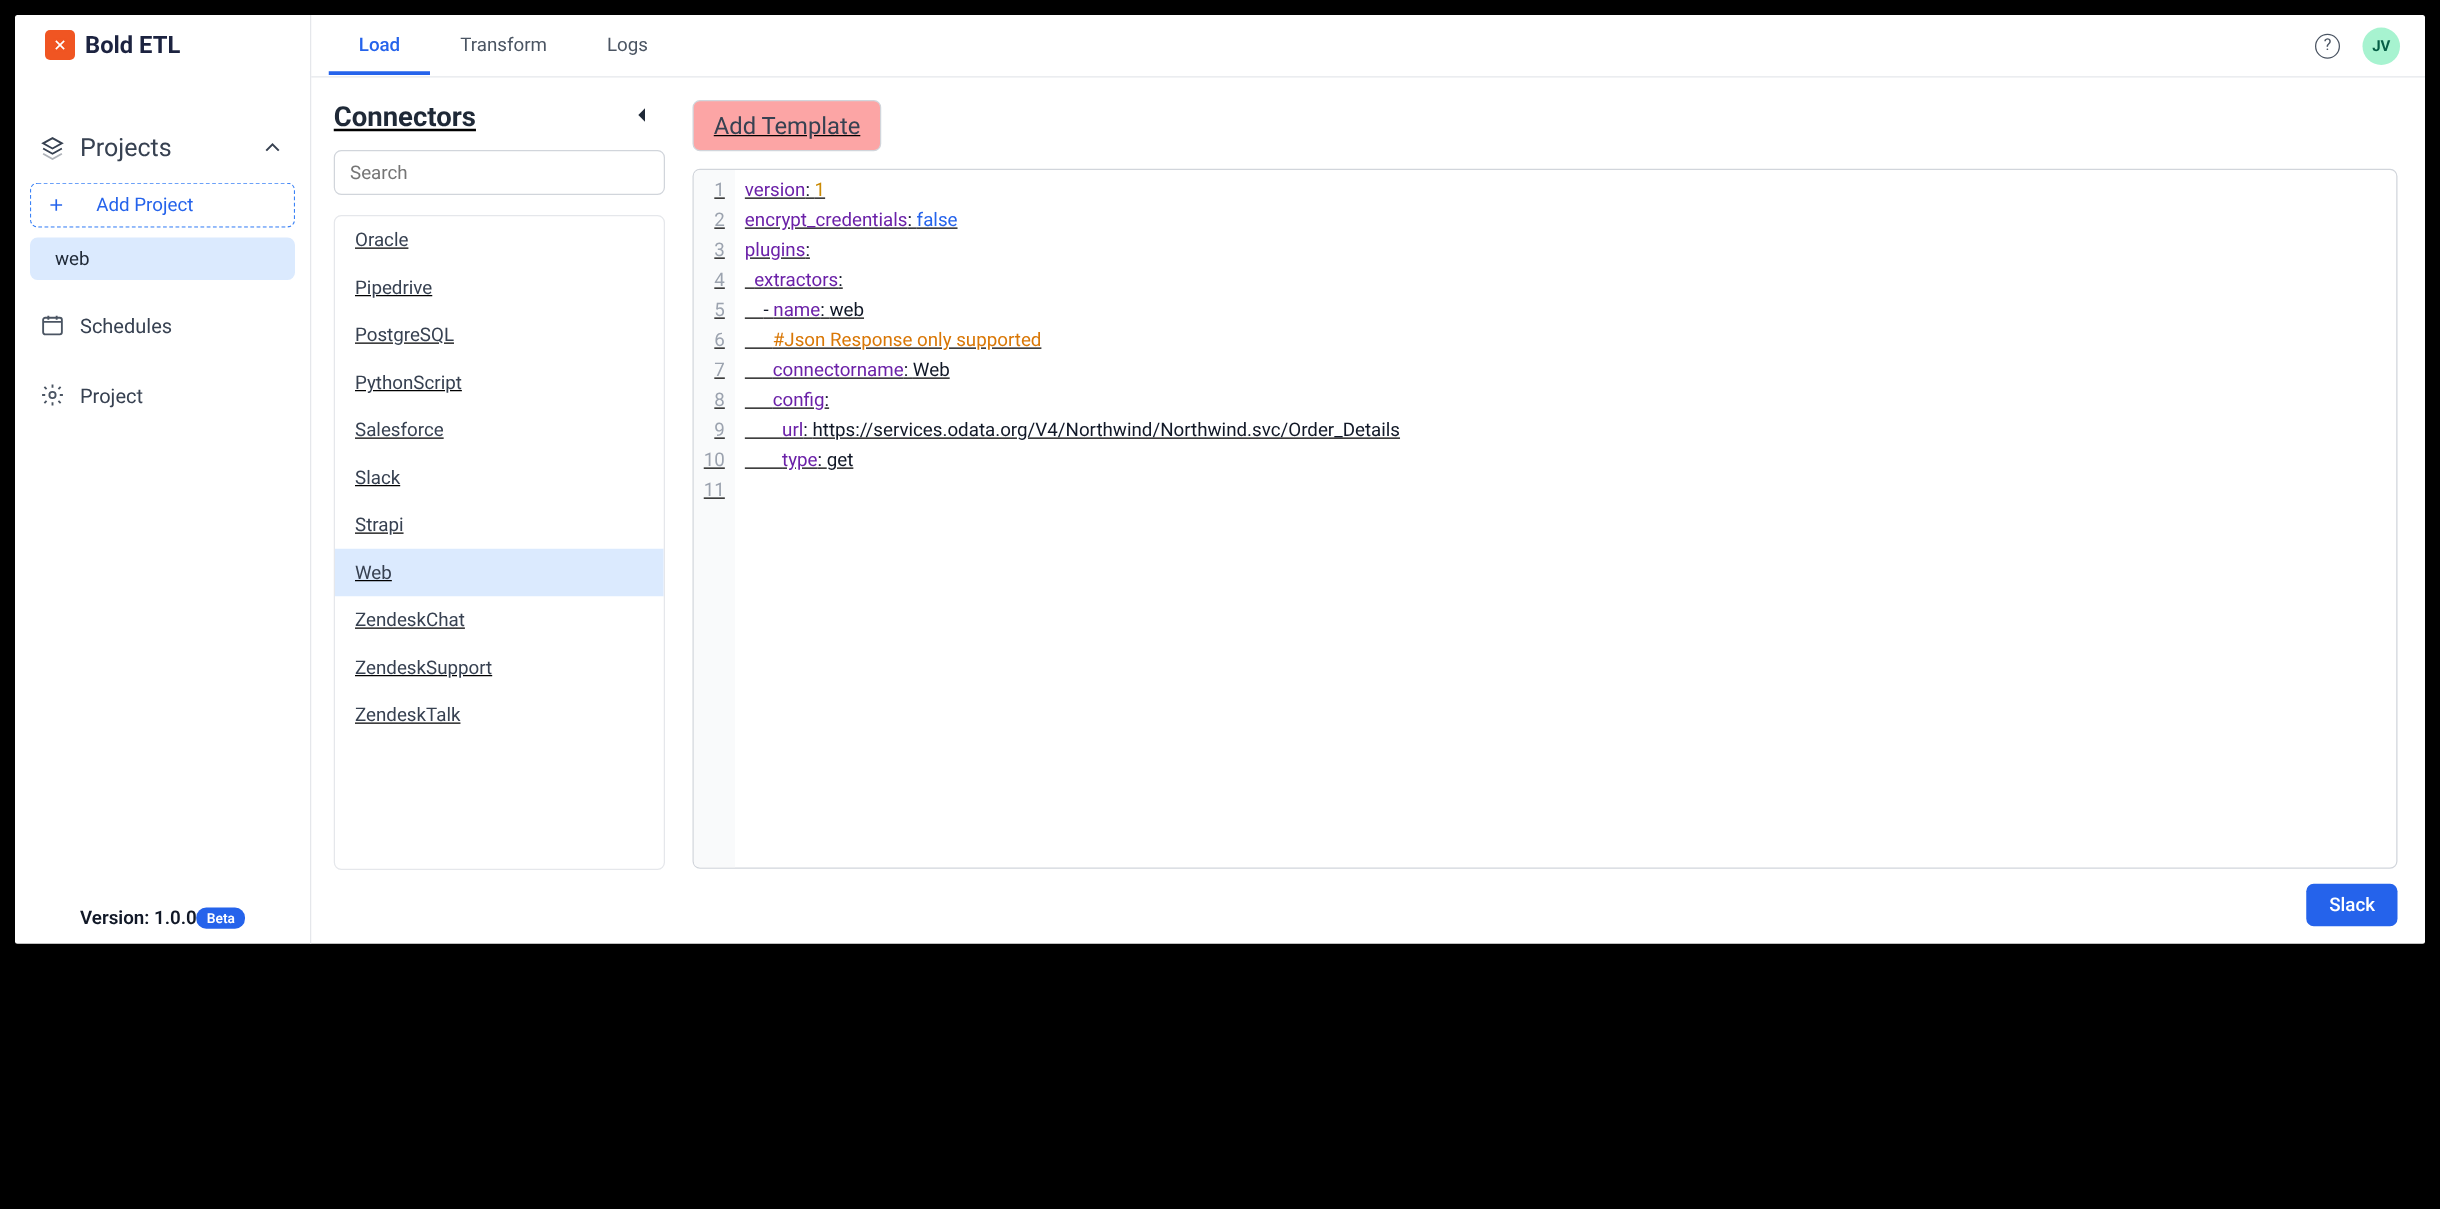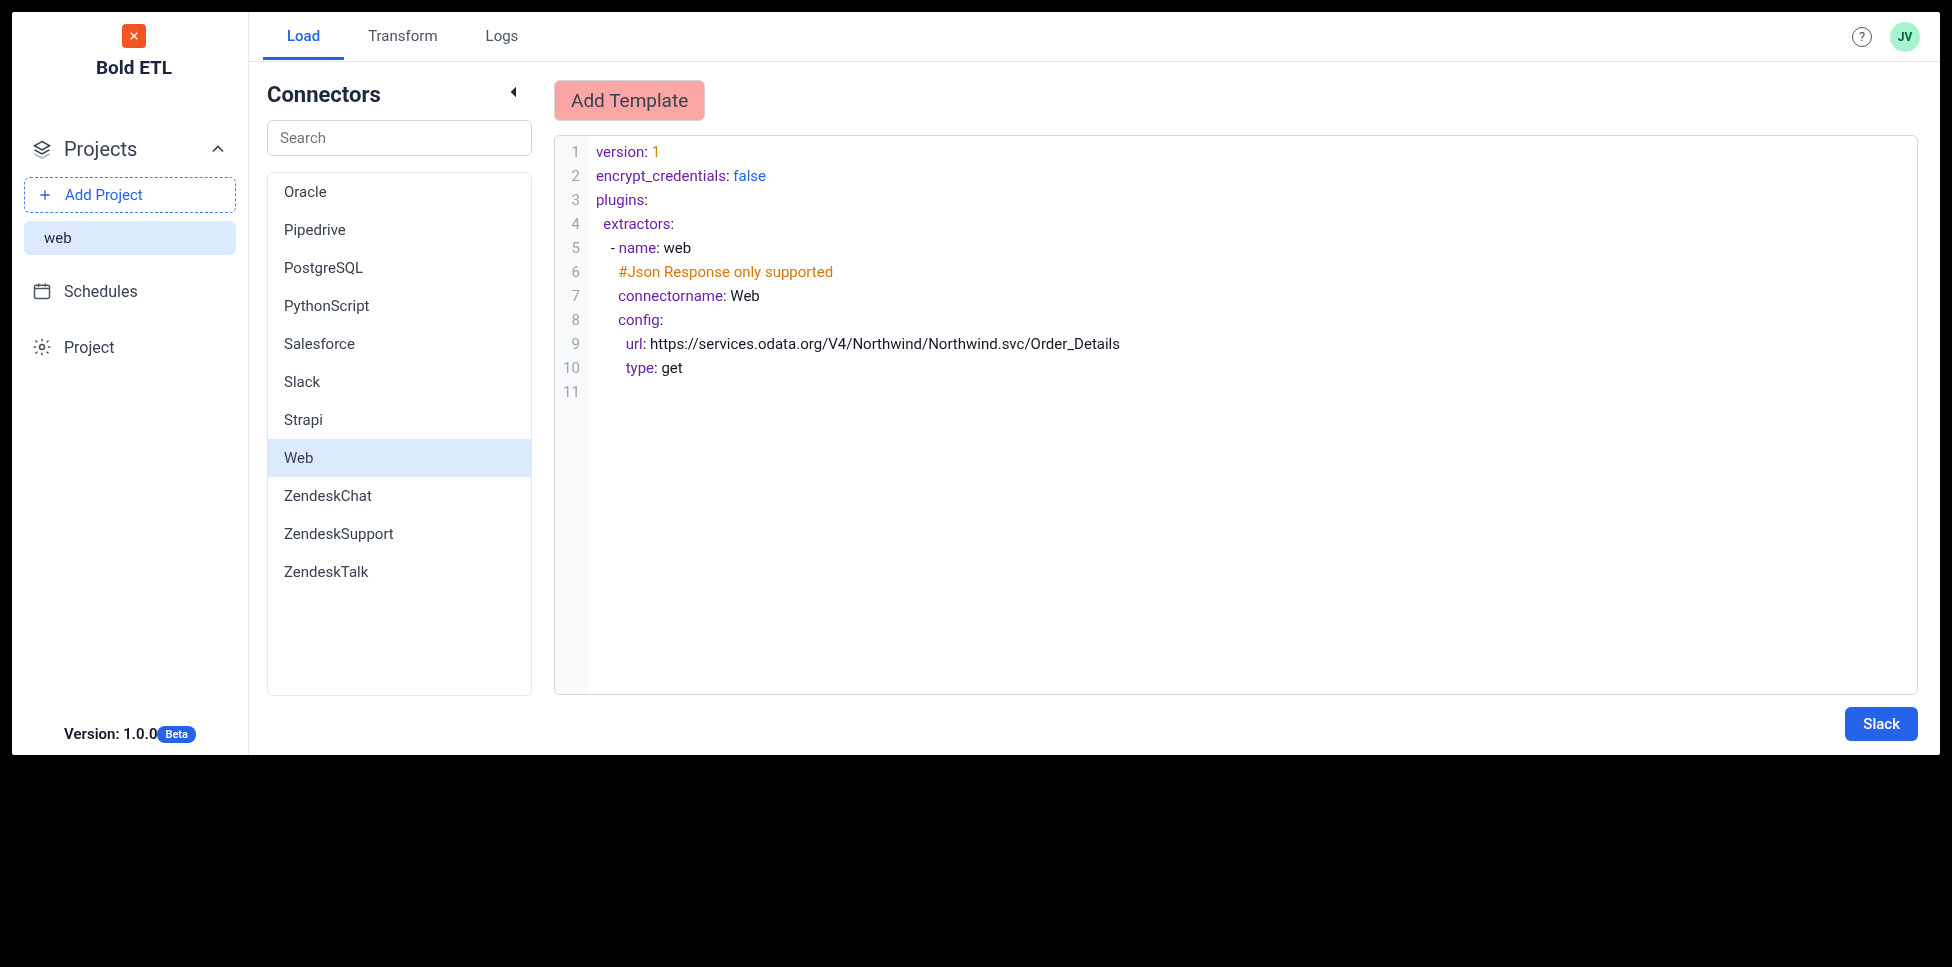--- a/index.html
+++ b/index.html
@@ -1,31 +1,31 @@
 <!DOCTYPE html>
 <html><head>
 <meta charset="utf-8">
 <style>
   * { box-sizing: border-box; margin: 0; padding: 0; font-family: -apple-system, BlinkMacSystemFont, "Segoe UI", Roboto, sans-serif; }
   body { background: #000; padding: 12px; }
   .app { background: #fff; height: 743px; display: flex; position: relative; border-radius: 2px; overflow: hidden; }
   
   .sidebar { width: 237px; border-right: 1px solid #e5e7eb; display: flex; flex-direction: column; }
-  .brand { display: flex; align-items: center; gap: 8px; padding: 12px 16px 14px 24px; flex-direction: column; }
+  .brand { display: flex; align-items: flex-start; gap: 8px; padding: 12px 16px 14px 24px; }
   .brand-icon { width: 24px; height: 24px; background: #f05522; border-radius: 4px; display: flex; align-items: center; justify-content: center; }
   .brand-icon svg { width: 16px; height: 16px; }
   .brand-text { font-weight: 700; font-size: 19px; color: #1c2340; }
   
   .nav-section { padding: 0 12px; margin-top: 36px; }
   .nav-header { display: flex; align-items: center; gap: 12px; padding: 8px 8px; cursor: pointer; }
   .nav-header-label { font-size: 20px; color: #374151; flex: 1; }
   .nav-header svg { width: 20px; height: 20px; color: #374151; }
   .chev { width: 18px; height: 18px; }
   
-  .add-project { border: 1px dashed #3b82f6; border-radius: 6px; color: #2563eb; display: flex; align-items: center; gap: 12px; padding: 8px 12px; margin: 8px 0; font-size: 15px; cursor: pointer; }
+  .add-project { border: 1px dashed #3b82f6; border-radius: 6px; color: #2563eb; display: flex; align-items: center; gap: 24px; padding: 8px 12px; margin: 8px 0; font-size: 15px; cursor: pointer; }
   .add-project svg { width: 16px; height: 16px; }
   
   .project-item { background: #dbeafe; border-radius: 6px; padding: 8px 20px; font-size: 15px; color: #1f2937; cursor: pointer; }
   
   .nav-item { display: flex; align-items: center; gap: 12px; padding: 10px 8px; margin-top: 16px; cursor: pointer; }
   .nav-item svg { width: 20px; height: 20px; color: #4b5563; }
   .nav-item-label { font-size: 16px; color: #374151; }
   
   .sidebar-footer { margin-top: auto; padding: 12px 16px; display: flex; align-items: center; justify-content: center; }
   .version { font-size: 15px; font-weight: 600; color: #111827; }
@@ -33,21 +33,21 @@
   
   .main { flex: 1; display: flex; flex-direction: column; }
   .topbar { height: 50px; border-bottom: 1px solid #e5e7eb; display: flex; align-items: center; padding: 0 20px 0 0; text-align: right; }
   .tabs { display: flex; gap: 0; margin-left: 14px; }
   .tab { padding: 14px 24px 12px; font-size: 15px; color: #4b5563; cursor: pointer; border-bottom: 3px solid transparent; }
   .tab.active { color: #2563eb; border-bottom-color: #2563eb; font-weight: 500; }
   .top-right { margin-left: auto; display: flex; align-items: center; gap: 18px; }
   .help-icon { width: 20px; height: 20px; border: 1.5px solid #4b5563; border-radius: 50%; display: flex; align-items: center; justify-content: center; font-size: 13px; color: #4b5563; cursor: pointer; }
   .avatar { width: 30px; height: 30px; border-radius: 50%; background: #a7f3d0; color: #065f46; font-size: 12px; font-weight: 700; display: flex; align-items: center; justify-content: center; cursor: pointer; }
   
-  .content { flex: 1; display: flex; padding: 0; position: relative; }
+  .content { flex: 1; display: flex; padding: 0; position: relative; text-decoration: underline; }
   .connectors-panel { width: 283px; padding: 18px 0 18px 18px; display: flex; flex-direction: column; }
   .panel-header { display: flex; align-items: center; justify-content: space-between; padding-right: 6px; }
   .panel-title { font-size: 22px; font-weight: 700; color: #1f2937; }
   .collapse-icon { cursor: pointer; padding: 4px; }
   .collapse-icon svg { width: 16px; height: 16px; color: #1f2937; }
   
   .search-box { margin-top: 12px; }
   .search-box input { width: 100%; border: 1px solid #d1d5db; border-radius: 6px; padding: 8px 12px; font-size: 15px; color: #6b7280; outline: none; }
   
   .connector-list { margin-top: 16px; border: 1px solid #e5e7eb; border-radius: 6px; overflow-y: scroll; height: 524px; position: relative; }

